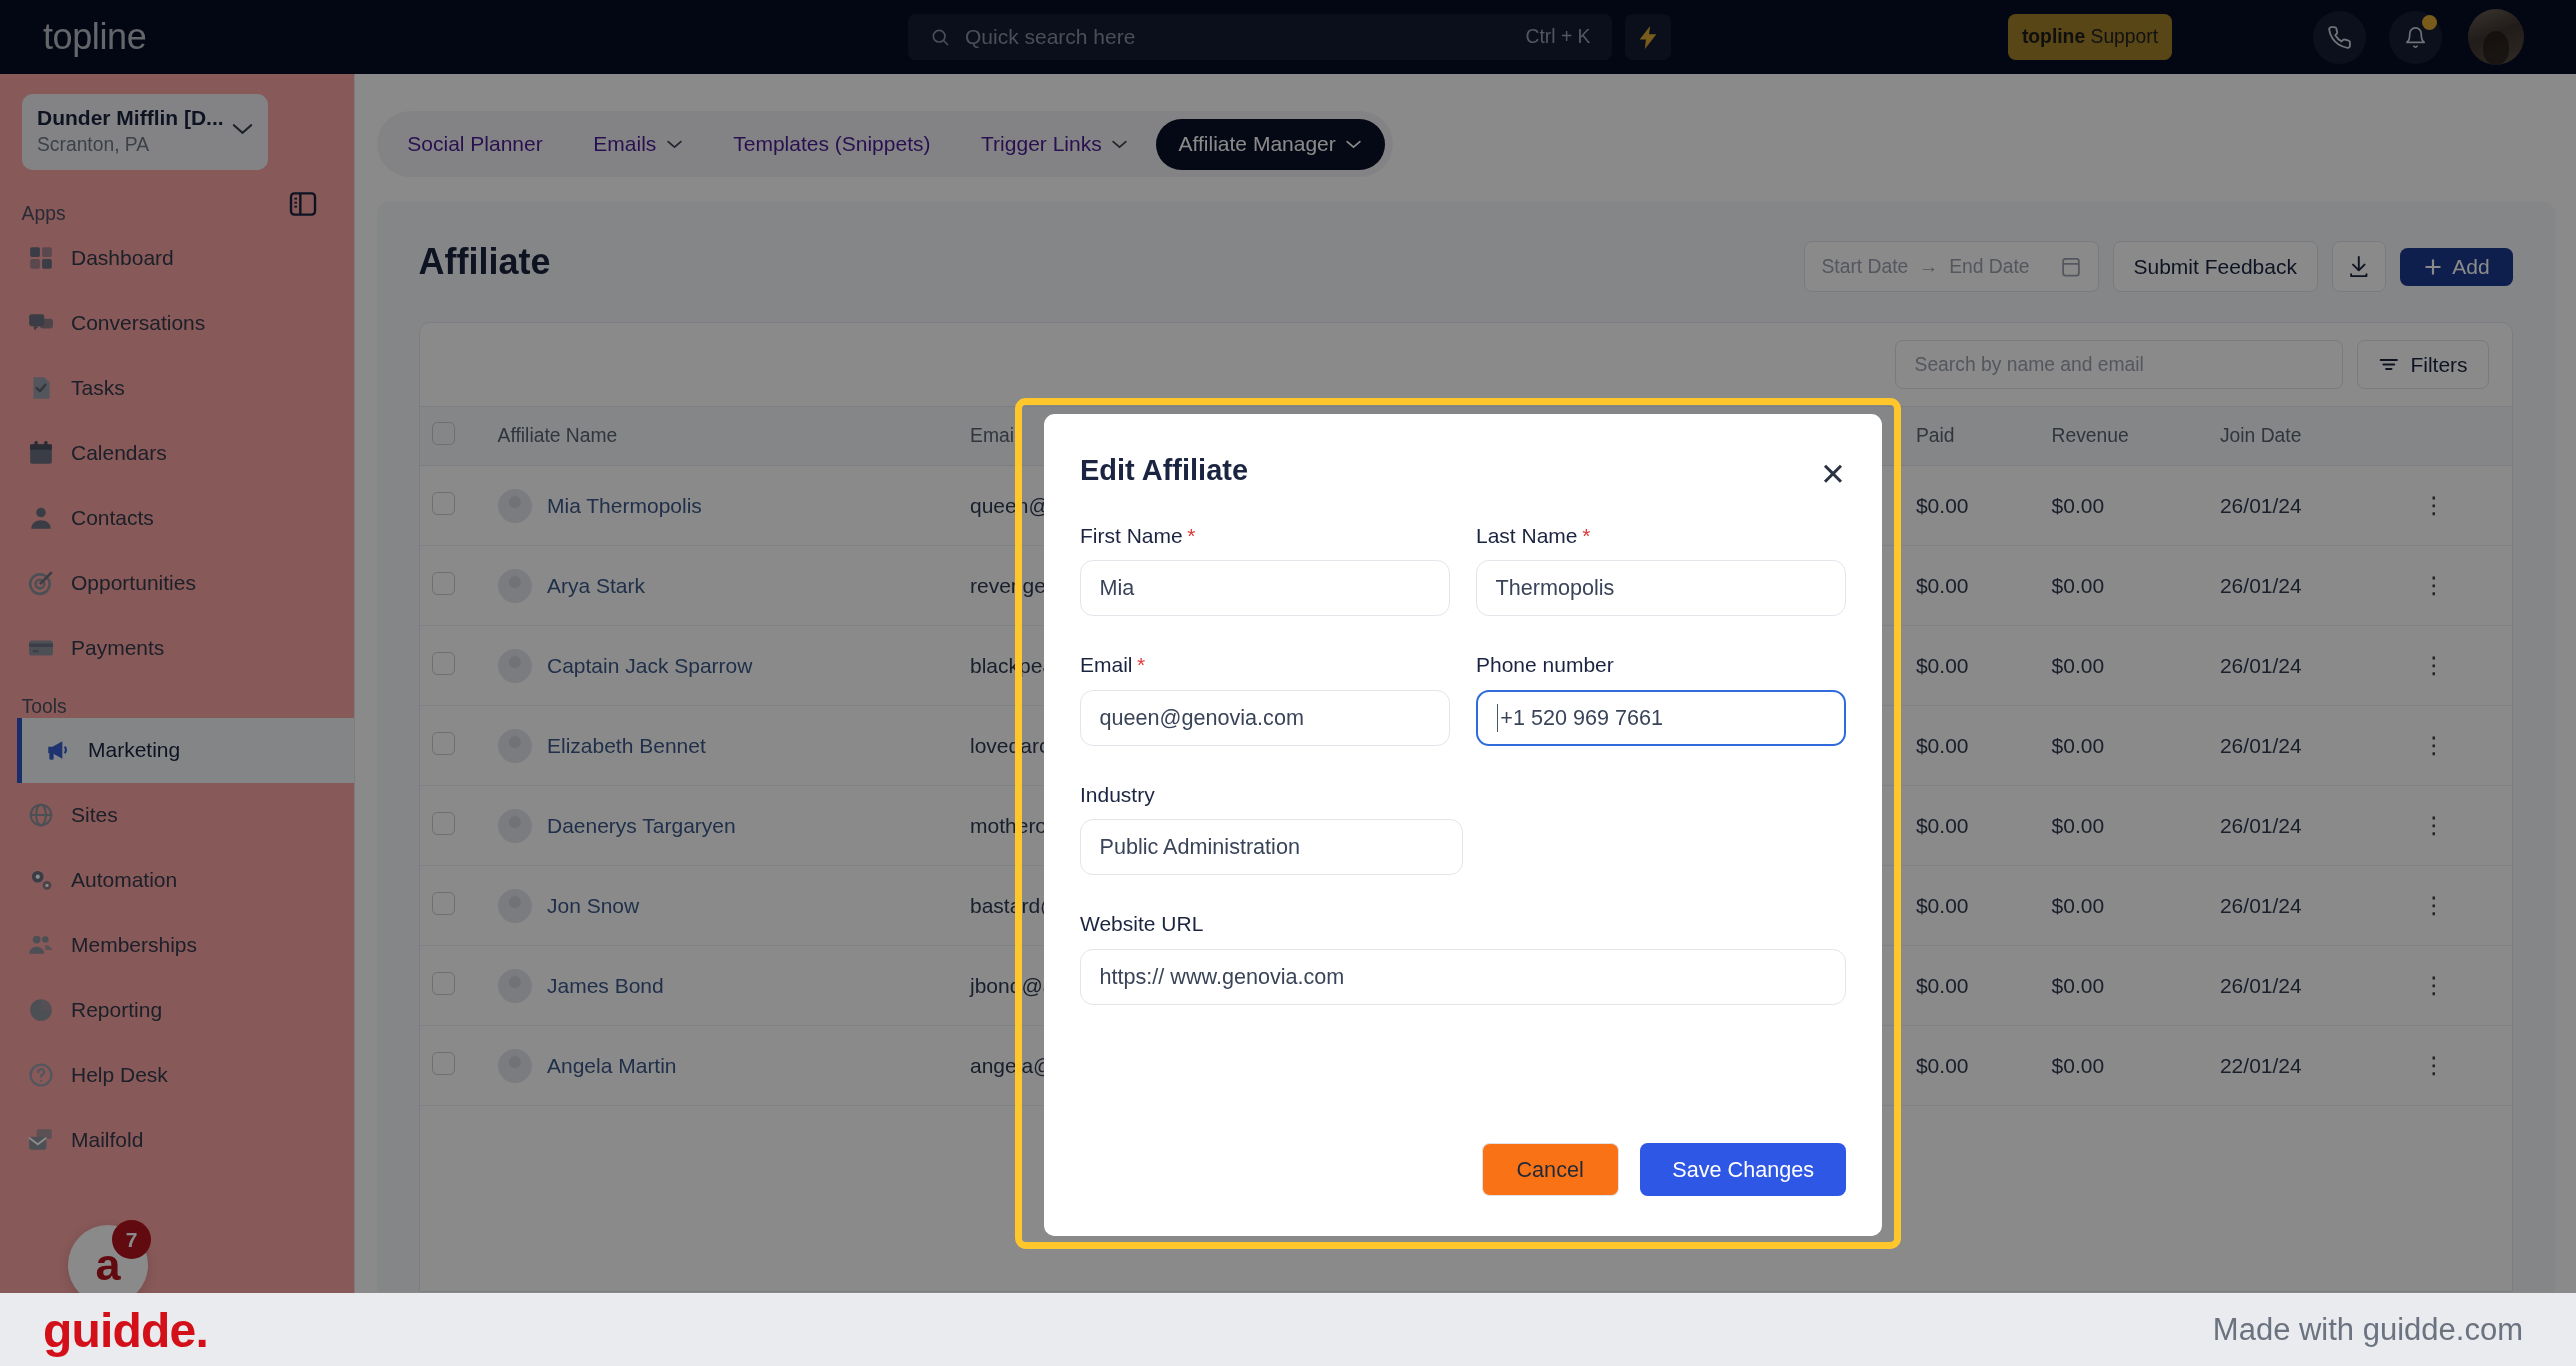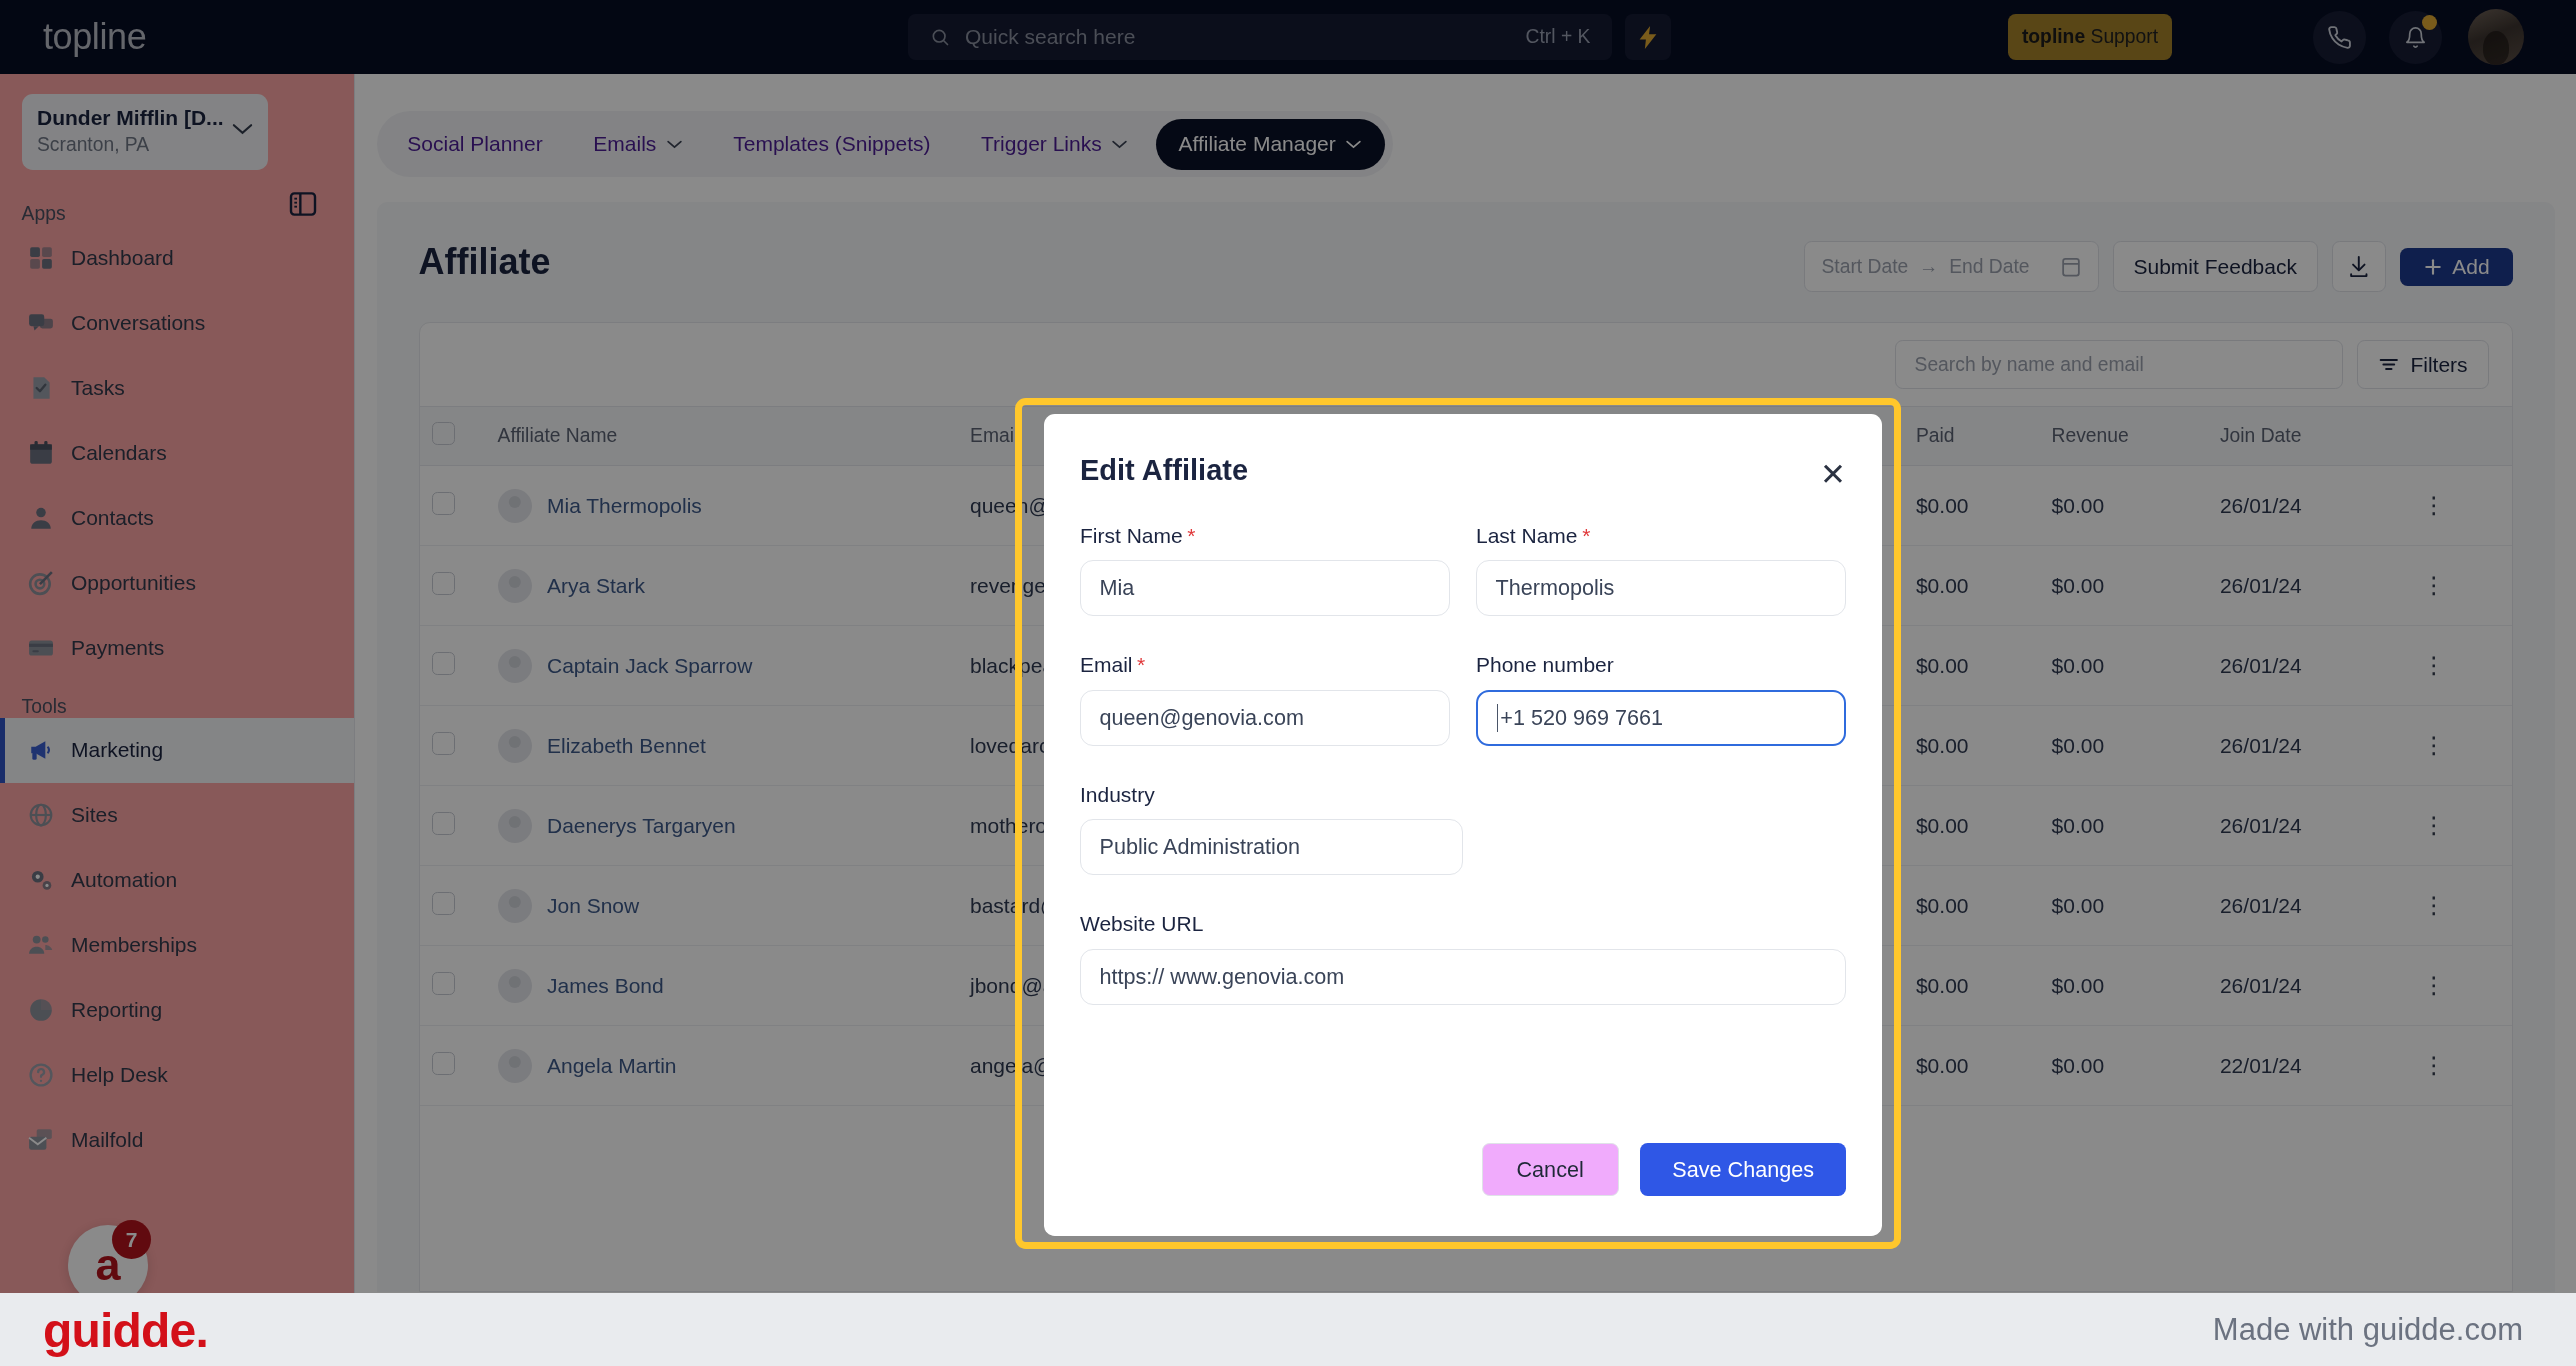--- a/index.html
+++ b/index.html
@@ -75,21 +75,21 @@
   .loc-chev { position: absolute; right: 14px; top: 28px; }
   .panel-toggle { position: absolute; left: 287px; top: 114px; }
   .sec-label {
     font-size: 19.3px; color: #4a5161; padding-left: 21.6px; margin-top: 15.4px;
   }
   .nav-item {
     display: flex; align-items: center; gap: 17px;
     height: 65px; padding-left: 28px; position: relative;
   }
   .nav-item .lbl { font-size: 21px; color: #333b4d; }
-  .nav-item.active { background: #f4f5f8; }
+  .nav-item.active { background: #f4f5f8; margin-left: 17px; }
   .nav-item.active::before {
     content:""; position:absolute; left:0; top:0; width:4.6px; height:100%;
     background:#2f53c4;
   }
   .nav-item.active .lbl { color: #1b2440; font-weight: 500; }
   .nav-ico { width: 26px; height: 26px; flex: none; }
   .chat-fab {
     position: absolute; left: 68px; top: 1151px; width: 80px; height: 80px;
     border-radius: 50%; background: #ffffff;
     box-shadow: 0 2.3px 12.4px rgba(0,0,0,.14);
@@ -226,21 +226,21 @@
   .caret {
     display: inline-block; width: 1.5px; height: 28px; background: #4a5568;
     margin-right: 2.3px;
   }
   .fhalf { width: 50%; }
   .modal-actions {
     position: absolute; right: 36px; bottom: 40px; display: flex; align-items: center; gap: 21.6px;
   }
   .btn-cancel {
     height: 53px; padding: 0 34px; border: 0.8px solid #dfe2e8; border-radius: 7.7px;
-    background: #f0abfc; font-size: 21.6px; color: #1f2937;
+    background: #f97316; font-size: 21.6px; color: #1f2937;
     display: flex; align-items: center; justify-content: center;
   }
   .btn-save {
     height: 53px; padding: 0 32px; border-radius: 7.7px;
     background: #2f57e6; font-size: 21.6px; color: #ffffff;
     display: flex; align-items: center; justify-content: center;
   }
 
   
   .footer {

